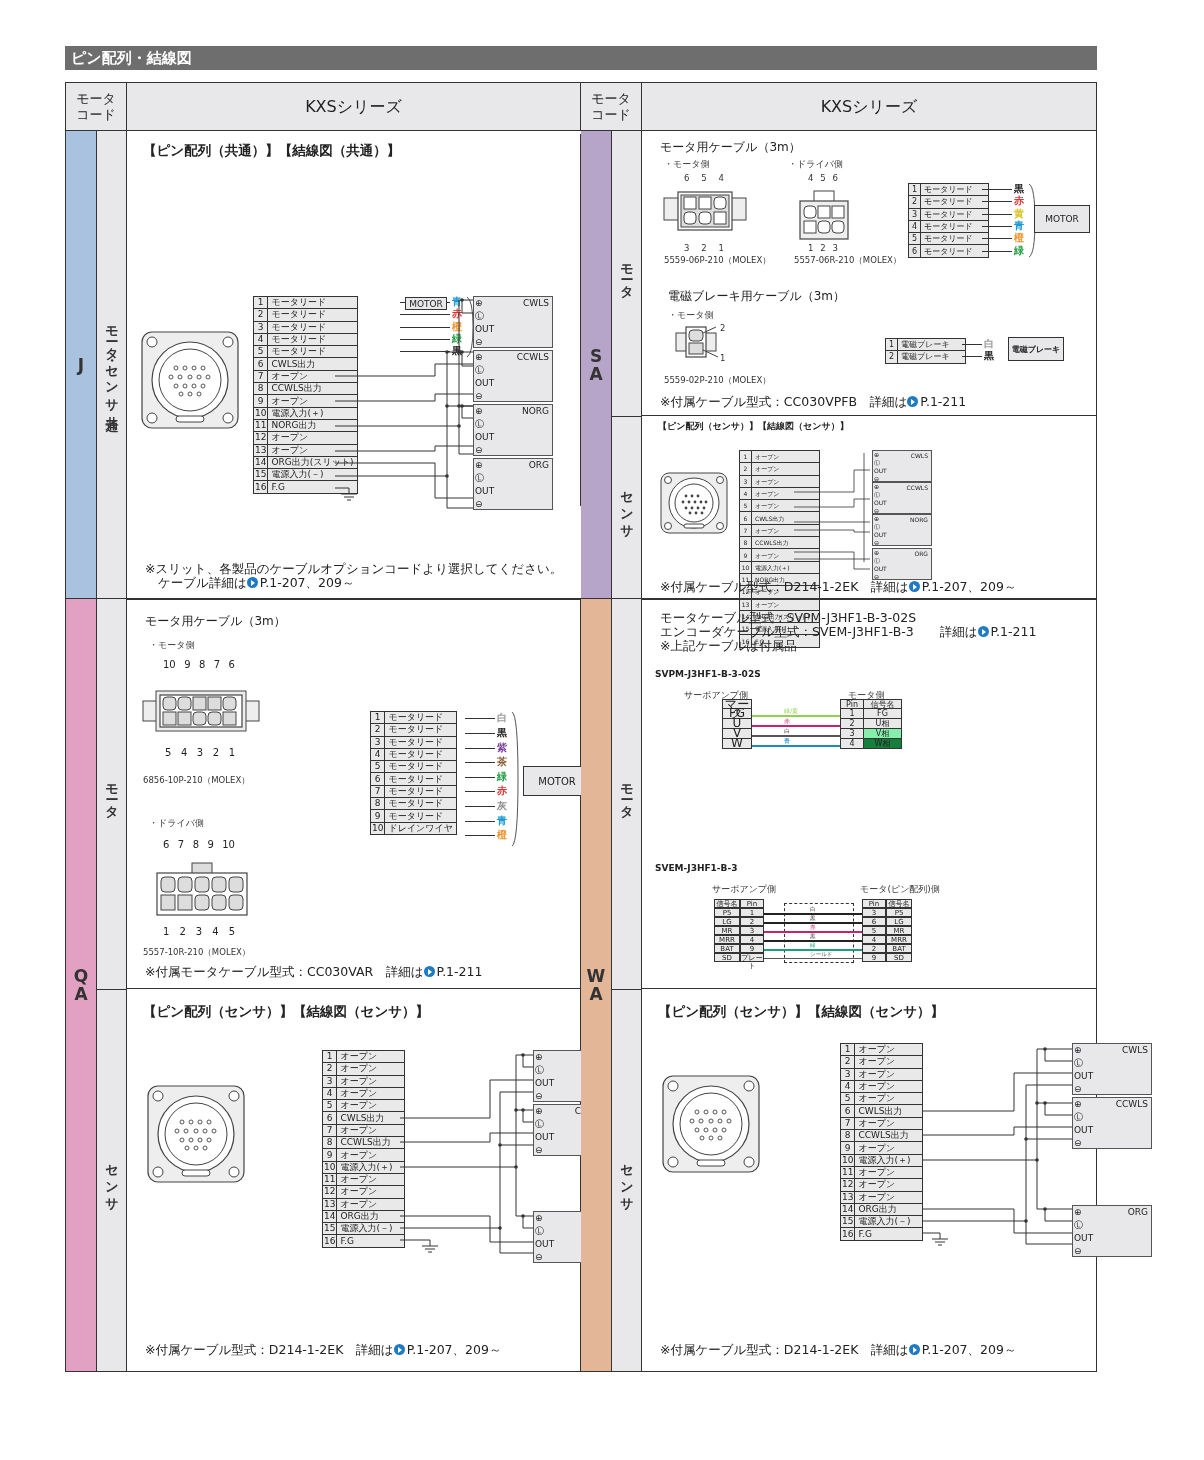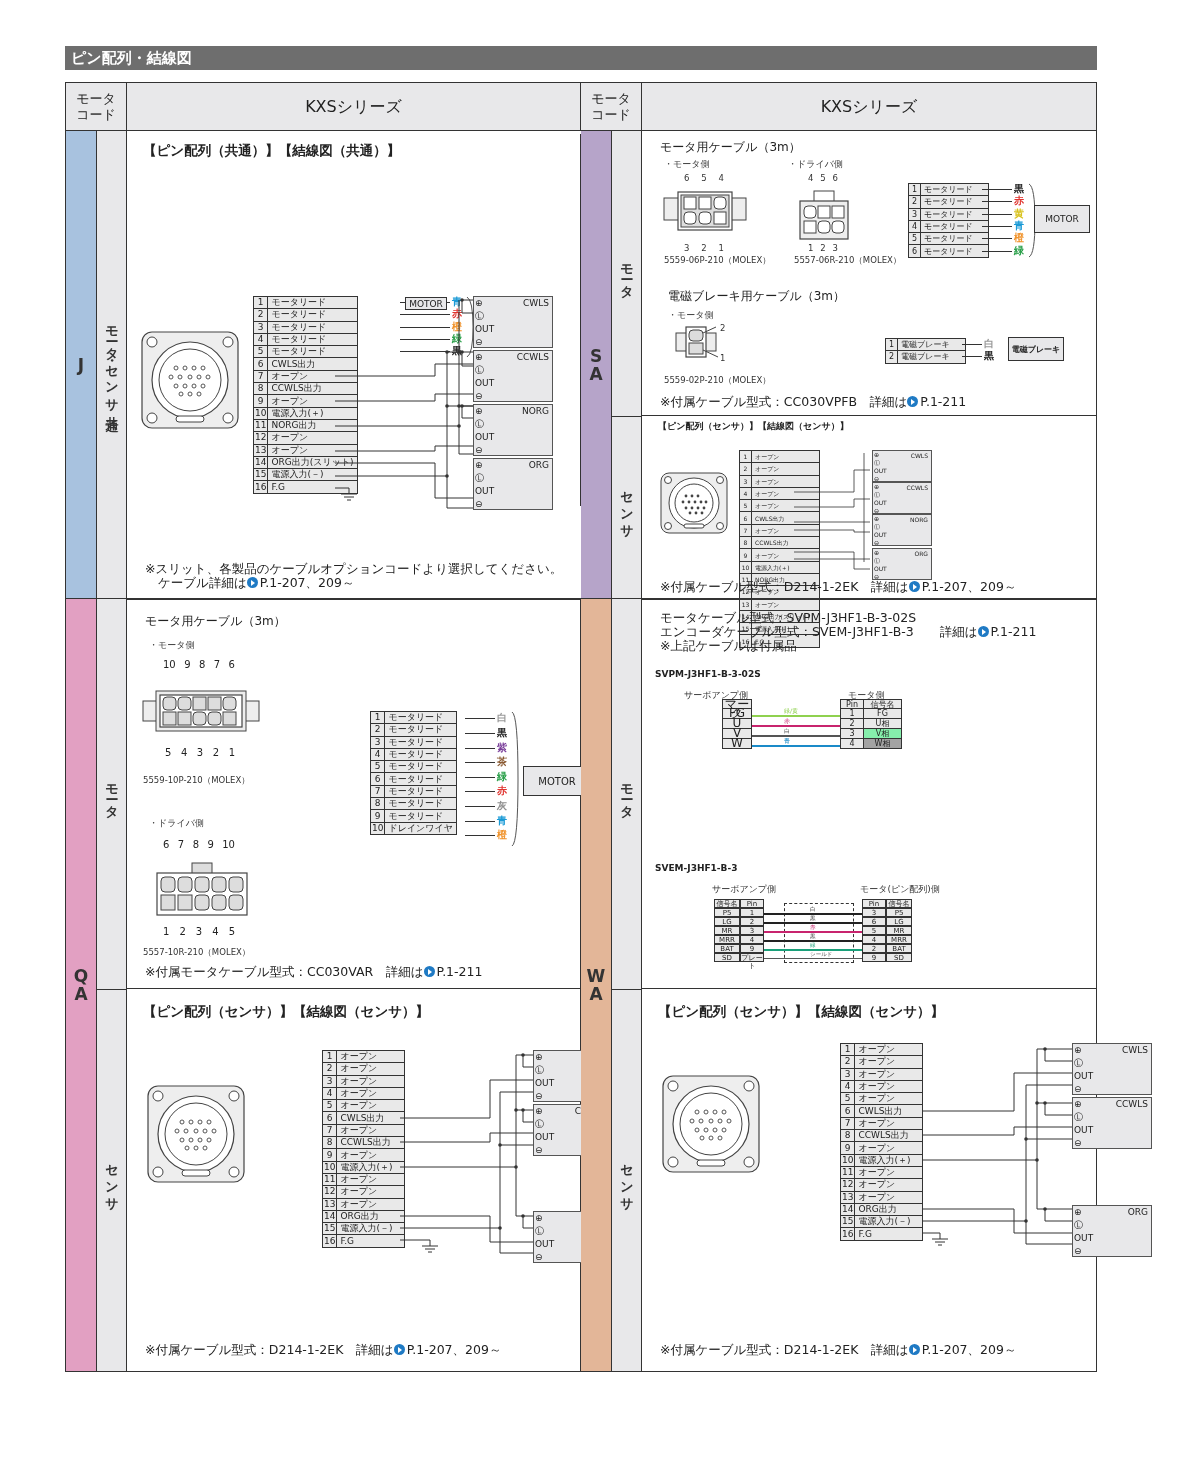--- a/index.html
+++ b/index.html
@@ -531,21 +531,21 @@
           <rect x="80" y="23" width="13" height="13"></rect>
         </g>
     </svg>
     <div class="abs" style="left:38px;top:148px;width:70px;display:flex;justify-content:space-between;font-size:10px">
         <span>5</span>
         <span>4</span>
         <span>3</span>
         <span>2</span>
         <span>1</span>
       </div>
-    <div class="abs small" style="left:16px;top:176px">5559-10P-210（MOLEX）</div>
+    <div class="abs small" style="left:16px;top:176px">6856-10P-210（MOLEX）</div>
     <div class="abs small" style="left:22px;top:218px;font-size:9px">・ドライバ側</div>
     <div class="abs" style="left:36px;top:240px;width:72px;display:flex;justify-content:space-between;font-size:10px">
         <span>6</span>
         <span>7</span>
         <span>8</span>
         <span>9</span>
         <span>10</span>
       </div>
     <svg style="left:30px;top:264px" width="90" height="56">
       <rect x="35" y="0" width="20" height="12" fill="#ddd" stroke="#444"></rect>
@@ -821,21 +821,21 @@
           <div style="display:flex">
             <span style="width:24px;border:1px solid #333;border-top:none;background:#e9e9e9;height:10px;line-height:9px">2</span>
             <span style="width:38px;border:1px solid #333;border-top:none;border-left:none;background:#e9e9e9;height:10px;line-height:9px">U相</span>
           </div>
           <div style="display:flex">
             <span style="width:24px;border:1px solid #333;border-top:none;background:#e9e9e9;height:10px;line-height:9px">3</span>
             <span style="width:38px;border:1px solid #333;border-top:none;border-left:none;background:#86efac;height:10px;line-height:9px">V相</span>
           </div>
           <div style="display:flex">
             <span style="width:24px;border:1px solid #333;border-top:none;background:#e9e9e9;height:10px;line-height:9px">4</span>
-            <span style="width:38px;border:1px solid #333;border-top:none;border-left:none;background:#a3a3a3;height:10px;line-height:9px">W相</span>
+            <span style="width:38px;border:1px solid #333;border-top:none;border-left:none;background:#15803d;height:10px;line-height:9px">W相</span>
           </div>
         </div>
         <div class="abs" style="left:30px;top:16px;width:88px;height:2px;background:#8fd14f"></div>
         <div class="abs" style="left:62px;top:8px;font-size:6px;color:#8fd14f">緑/黄</div>
         <div class="abs" style="left:30px;top:26px;width:88px;height:2px;background:#c8246e"></div>
         <div class="abs" style="left:62px;top:18px;font-size:6px;color:#c8246e">赤</div>
         <div class="abs" style="left:30px;top:36px;width:88px;height:2px;background:#555555"></div>
         <div class="abs" style="left:62px;top:28px;font-size:6px;color:#555555">白</div>
         <div class="abs" style="left:30px;top:46px;width:88px;height:2px;background:#1a8ac8"></div>
         <div class="abs" style="left:62px;top:38px;font-size:6px;color:#1a8ac8">青</div>

